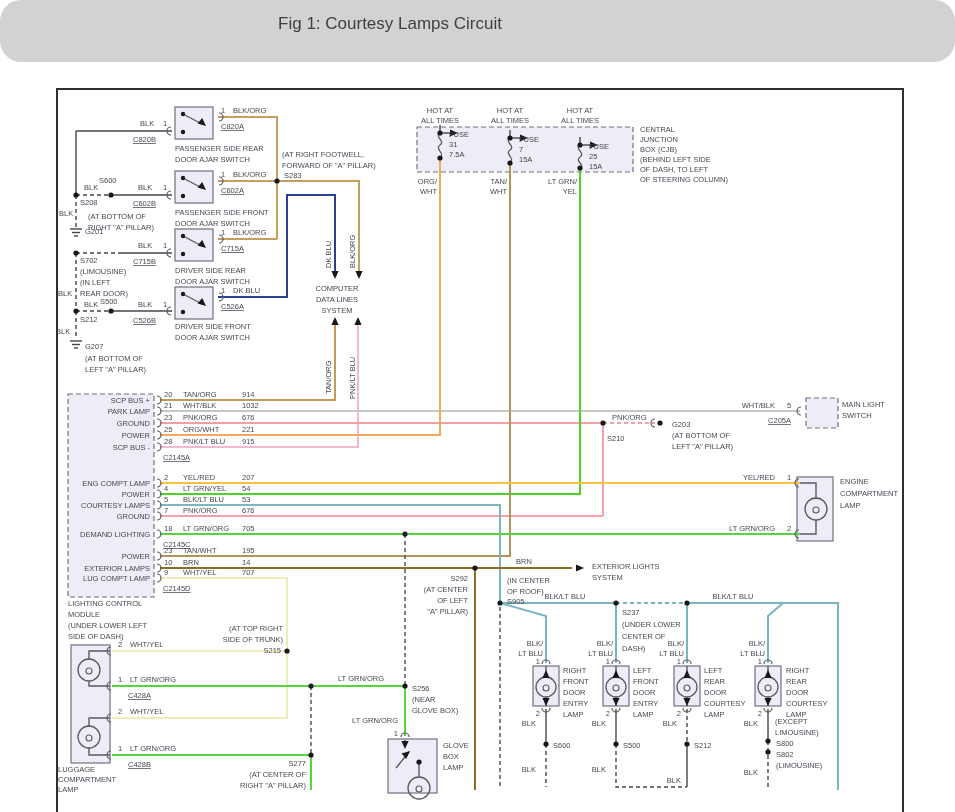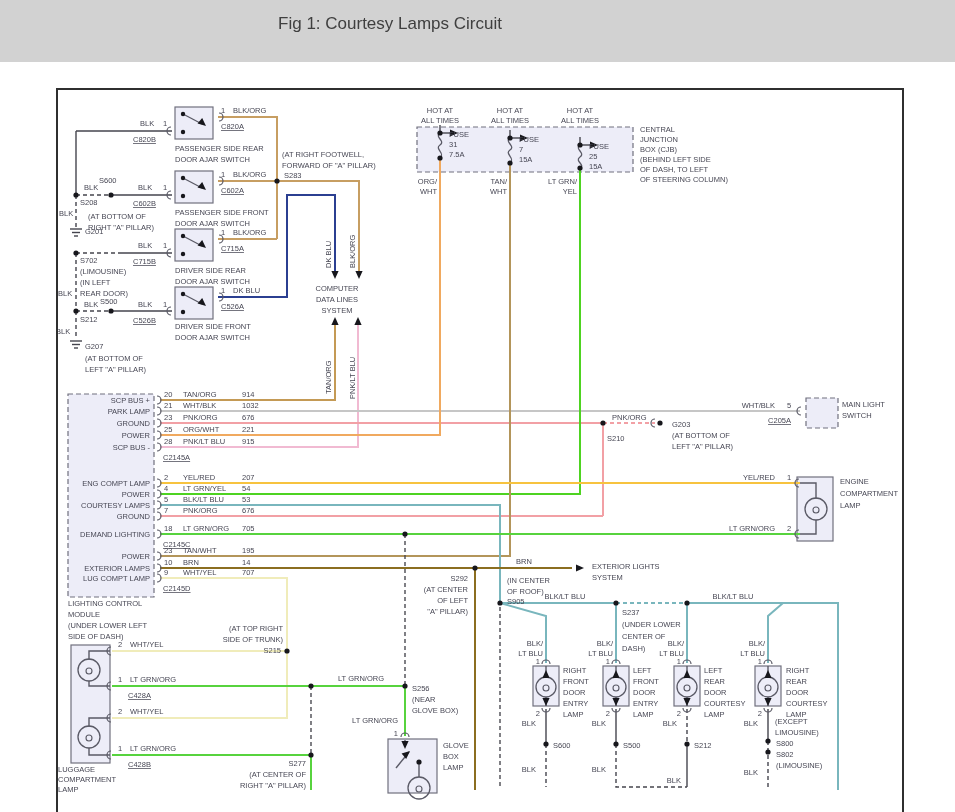--- a/index.html
+++ b/index.html
@@ -1,17 +1,17 @@
 <!DOCTYPE html>
 <html><head>
 <meta charset="utf-8">
 <style>
   html,body{margin:0;padding:0;background:#fff;width:955px;height:812px;overflow:hidden;
     font-family:"Liberation Sans","DejaVu Sans",sans-serif;}
-  #titlebar{position:absolute;left:0;top:0;width:955px;height:62px;background:#d2d2d2;}
+  #titlebar{position:absolute;left:0;top:0;width:955px;height:62px;background:#d2d2d2;border-radius:21px;}
   #titlebar .t{position:absolute;left:0;top:14px;width:780px;text-align:center;
     font-size:17px;color:#3f3f3f;letter-spacing:0px;}
   #frame{position:absolute;left:56px;top:88px;width:848px;height:724px;box-sizing:border-box;
     border:2px solid #2f2f2f;border-bottom:none;background:#ffffff;overflow:hidden;}
   svg text{font-family:"Liberation Sans","DejaVu Sans",sans-serif;}
 </style>
 </head>
 <body>
 
 <div id="titlebar">

